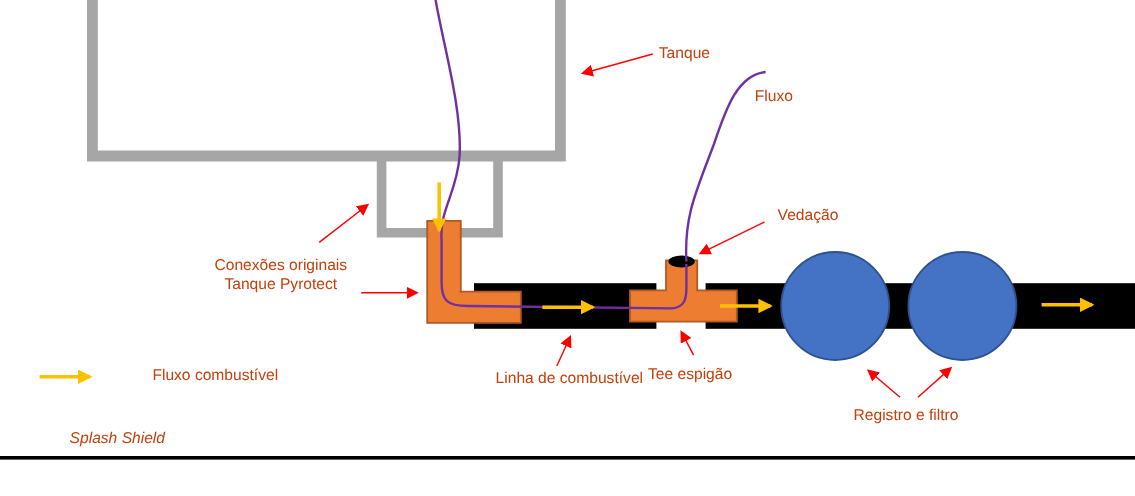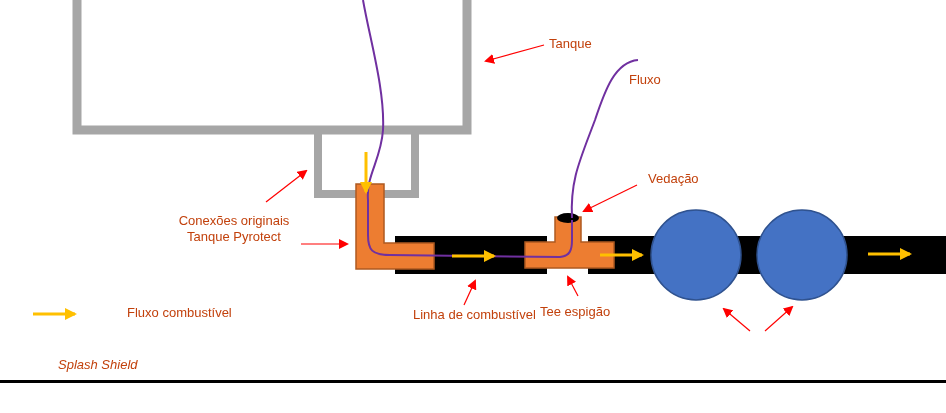--- a/index.html
+++ b/index.html
@@ -64,15 +64,16 @@
 <div class="lbl" style="left:549px;top:36px;">Tanque</div>
 <div class="lbl" style="left:629px;top:72px;">Fluxo</div>
 <div class="lbl" style="left:648px;top:171px;text-align:center;">Vedação</div>
 <div class="lbl ctr" style="left:168px;top:213px;width:132px;">
   <div>Conexões originais</div>
   <div>Tanque Pyrotect</div>
 </div>
 <div class="lbl" style="left:366px;top:307px;margin-left:47px;">Linha de combustível</div>
 <div class="lbl" style="left:540px;top:304px;text-align:right;">Tee espigão</div>
 <div class="lbl ctr" style="left:690px;top:338px;width:130px;">
+  <div>Registro e filtro</div>
 </div>
 <div class="lbl" style="left:83px;top:305px;margin-left:44px;">Fluxo combustível</div>
 <div class="lbl" style="left:58px;top:357px;font-style:italic;">Splash Shield</div>
 
 </body></html>

